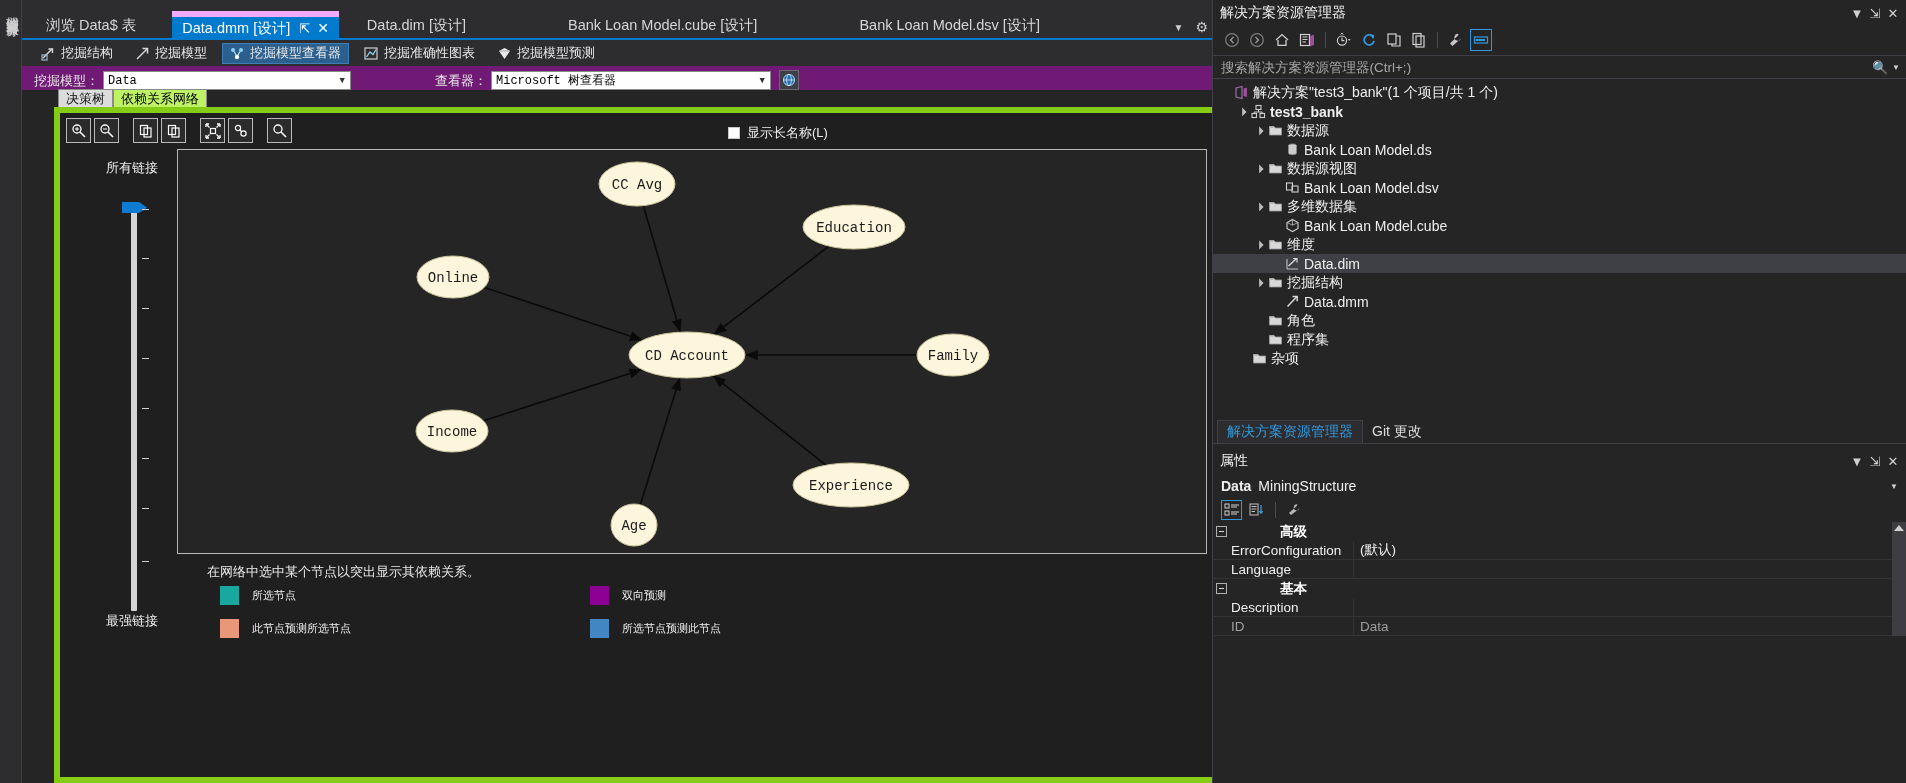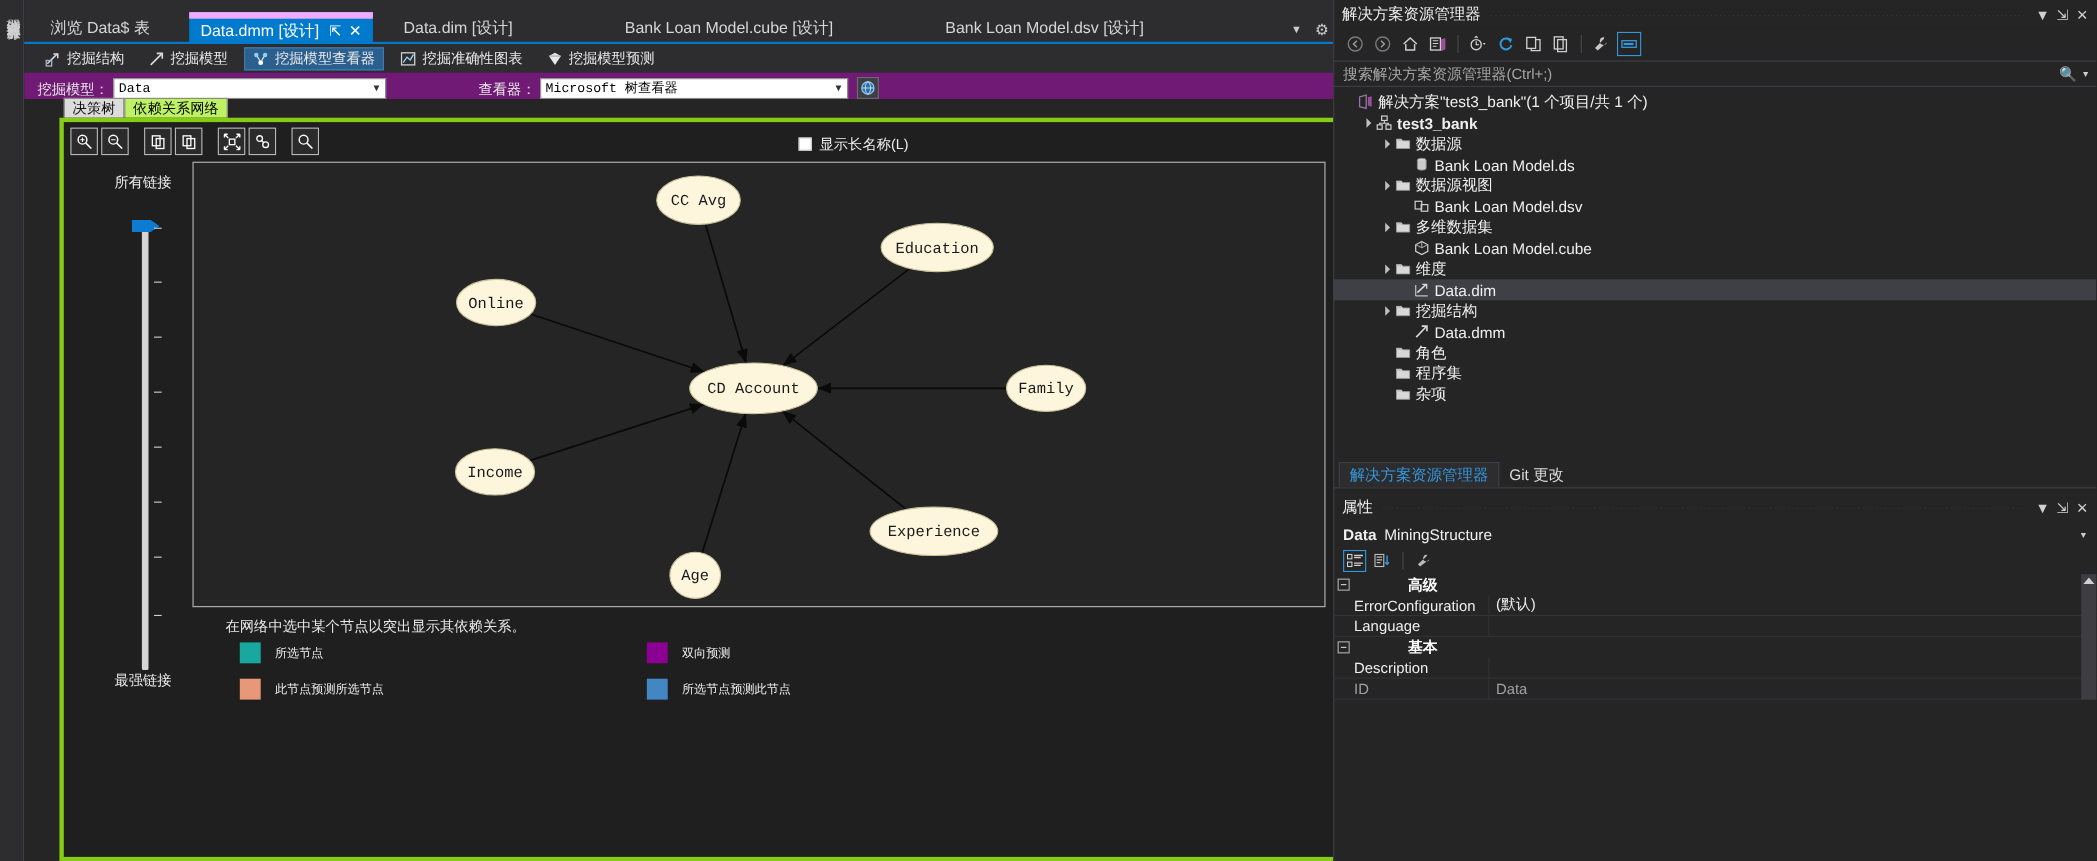--- a/index.html
+++ b/index.html
@@ -111,21 +111,21 @@
     font-size: 13px; color: #111; background: #dcdcdc;
     display: flex; align-items: center; border: 1px solid #8a8a8a;
     border-bottom: none; cursor: default;
   }
   .vt.active { background: #bef264; color: #000; font-weight: normal; }
 
   
   .viewer {
     position: absolute; left: 32px; top: 107px;
     width: 1175px; height: 676px;
-    background: #1f1f1f; border: 4px solid #84cc16;
+    background: #1f1f1f; border: 6px solid #84cc16;
   }
   .viewer-toolbar {
     position: absolute; left: 6px; top: 5px; height: 25px;
     display: flex; align-items: center;
   }
   .tbtn {
     width: 25px; height: 25px; margin-right: 3px;
     background: #2b2b2b; border: 1px solid #b9b9b9;
     display: flex; align-items: center; justify-content: center;
   }
@@ -810,21 +810,21 @@
         <div class="tnode" style="padding-left: 40px;">
           <span class="twist"></span>
           <span class="ticon">
             <svg width="15" height="15" viewBox="0 0 15 15">
               <path d="M1.5 3.5 H6 L7.2 5 H13.5 V12 H1.5 Z" fill="#d8d8d8" stroke="#9a9a9a" stroke-width=".8"></path>
               <path d="M1.5 3.5 H6 L7.2 5 H1.5 Z" fill="#bdbdbd"></path>
             </svg>
           </span>
           <span class="tlabel">程序集</span>
         </div>
-        <div class="tnode" style="padding-left: 40px;">
+        <div class="tnode" style="padding-left: 24px;">
           <span class="twist"></span>
           <span class="ticon">
             <svg width="15" height="15" viewBox="0 0 15 15">
               <path d="M1.5 3.5 H6 L7.2 5 H13.5 V12 H1.5 Z" fill="#d8d8d8" stroke="#9a9a9a" stroke-width=".8"></path>
               <path d="M1.5 3.5 H6 L7.2 5 H1.5 Z" fill="#bdbdbd"></path>
             </svg>
           </span>
           <span class="tlabel">杂项</span>
         </div>
       </div>

